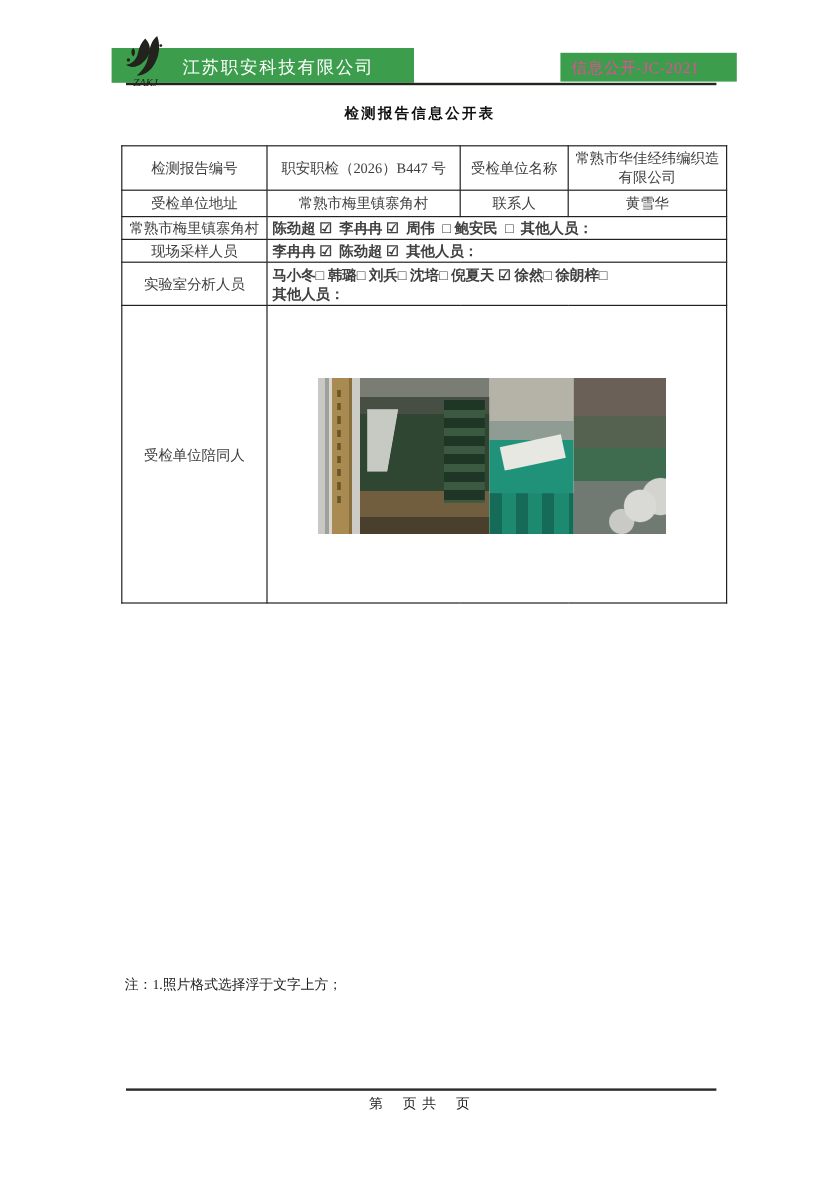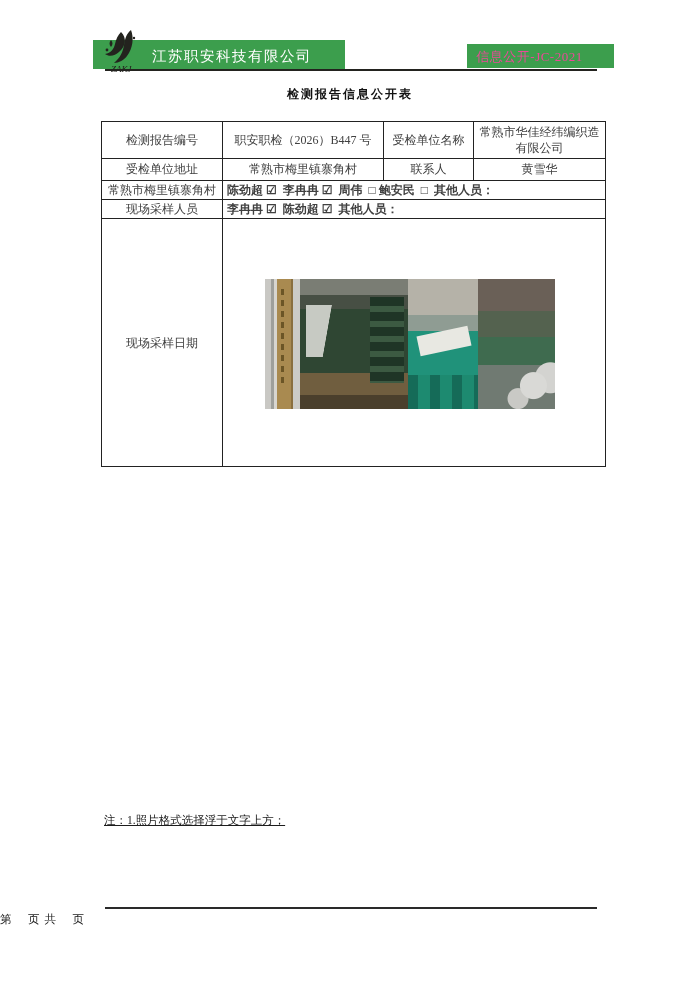--- a/index.html
+++ b/index.html
@@ -84,23 +84,23 @@
     background:linear-gradient(90deg,rgba(0,0,0,0) 0 62px,#1c1d1a 62px 80px),
                linear-gradient(180deg,#3a3f38 0 18px,#2e5a40 18px 72px,#37422f 72px 98px,#23251f 98px 132px);}
   .s2p4::before{content:"";position:absolute;left:34px;top:26px;width:14px;height:22px;
     background:#1e5fb0;border:1px solid #10263d;}
   .s2p4::after{content:"";position:absolute;left:18px;top:56px;width:40px;height:70px;
     background:linear-gradient(78deg,rgba(0,0,0,0) 0 46%,#2b2b2b 46% 52%,rgba(0,0,0,0) 52%),
                linear-gradient(-78deg,rgba(0,0,0,0) 0 46%,#2b2b2b 46% 52%,rgba(0,0,0,0) 52%),
                linear-gradient(180deg,rgba(0,0,0,0) 0 64px,#a9964b 64px 70px) 0 0/26px 70px no-repeat;}
 
   
-  .note{position:absolute;left:104px;top:813px;font-size:11.5px;color:#1c1c1c;white-space:pre;text-decoration:underline;}
+  .note{position:absolute;left:104px;top:813px;font-size:11.5px;color:#1c1c1c;white-space:pre;}
   .footer-rule{position:absolute;left:105px;top:907px;width:492px;height:1.5px;background:#2a2a2a;}
-  .footer-text{position:absolute;left:0;top:912px;width:700px;text-align:left;
+  .footer-text{position:absolute;left:0;top:912px;width:700px;text-align:center;
                font-size:11.5px;color:#222;white-space:pre;letter-spacing:1px;}
 </style>
 </head>
 <body>
 
 <div class="page">
 
   <div class="hl-bar hl-company"></div>
   <div class="hl-bar hl-doccode"></div>
 
@@ -148,24 +148,29 @@
     </tr>
 
 
     <tr style="height:17px">
       <td class="lab">现场采样人员</td>
       <td class="val" colspan="3">李冉冉 ☑  陈劲超 ☑  其他人员：</td>
     </tr>
 
 
 
+    <tr style="height:36px">
+      <td class="lab">实验室分析人员</td>
+      <td class="val" colspan="3">马小冬□ 韩璐□ 刘兵□ 沈培□ 倪夏天 ☑ 徐然□ 徐朗梓□
+其他人员：</td>
+    </tr>
 
 
     <tr style="height:248px">
-      <td class="lab">现场采样日期</td>
+      <td class="lab">受检单位陪同人</td>
       <td class="photocell" colspan="3">
         <div class="ph s1p1" title="公司铜牌与墙面管道"></div>
         <div class="ph s1p2" title="车间内深绿色针织机械"></div>
         <div class="ph s1p3" title="青绿色机台与白色织物"></div>
         <div class="ph s1p4" title="车间全景与白色布卷"></div>
       </td>
     </tr>
 
   </tbody>
     </table>

